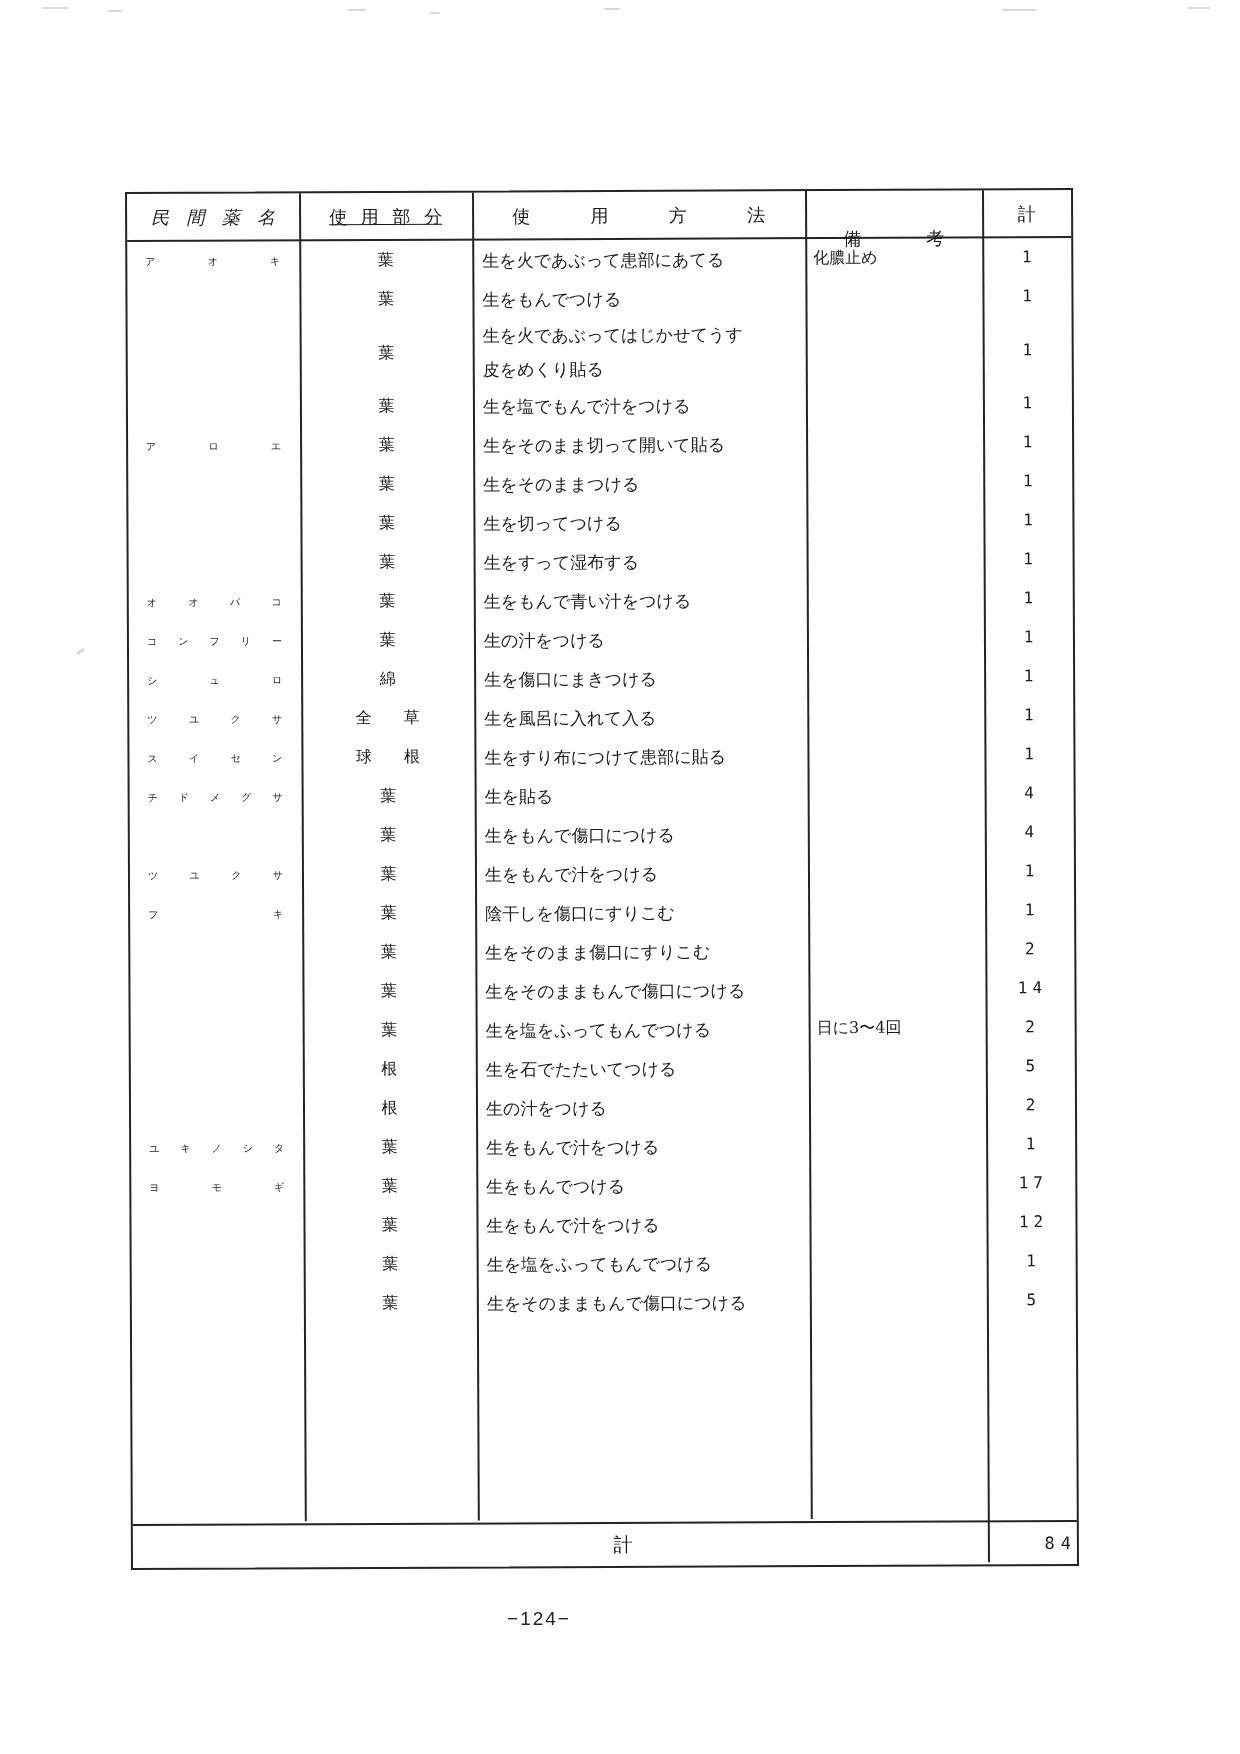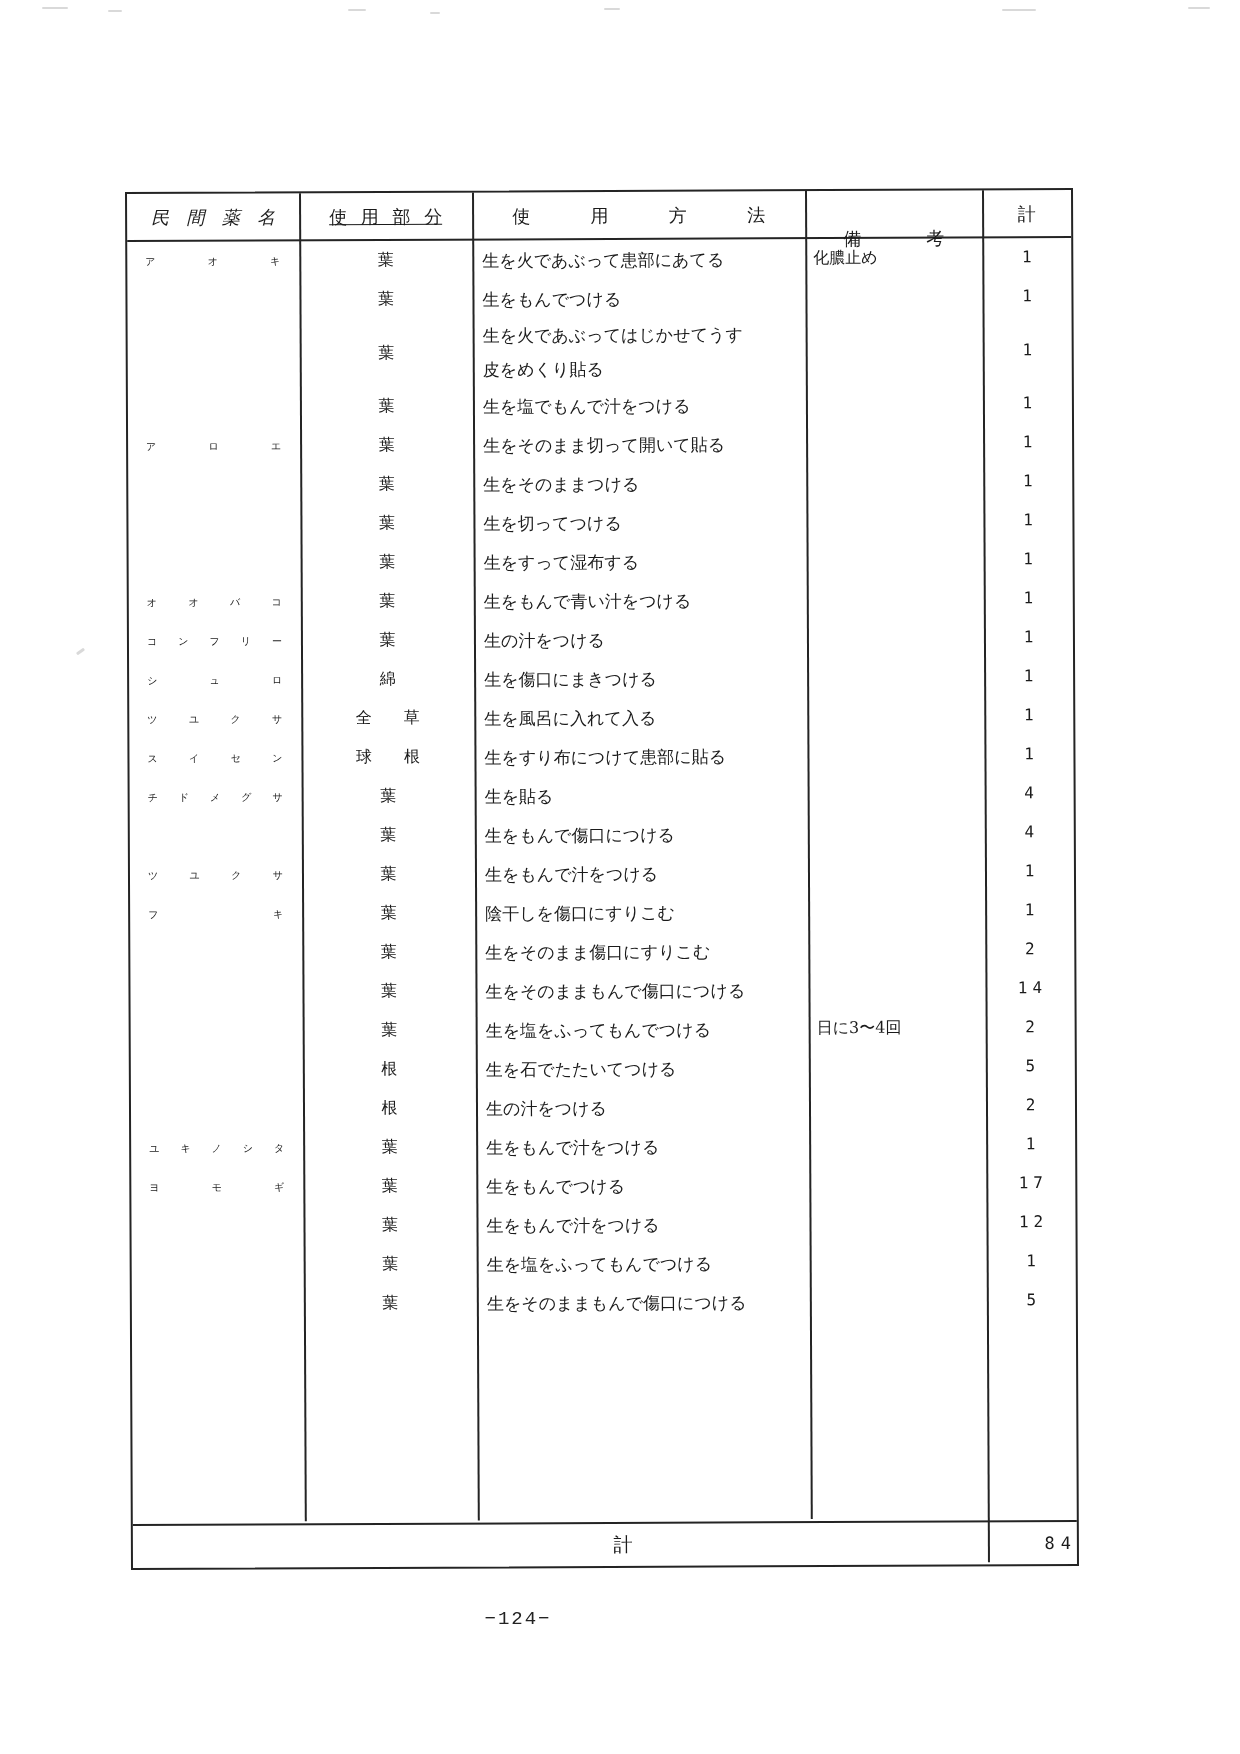--- a/index.html
+++ b/index.html
@@ -59,21 +59,21 @@
   .total-row {
     display:grid; grid-template-columns:855px 89px;
     height:42px; border-top:2px solid #242424; align-items:center;
   }
   .total-label { font-size:19px; text-align:center; padding-left:125px; }
   .total-value { font-size:17px; text-align:right; letter-spacing:6px; padding-left:6px; font-family:"DejaVu Sans Mono", monospace; }
 
   .page-number {
     position:absolute; left:0; top:1608px; width:1036px;
     text-align:center; font-size:19px; letter-spacing:2px;
-    font-family:Liberation Mono, monospace; color:#222;
+    font-family:Liberation Sans, sans-serif; color:#222;padding-left:21px;
   }
 </style>
 </head>
 <body>
 
 <div class="scan-page">
 
   <div class="artifact a1"></div>
   <div class="artifact a2"></div>
   <div class="artifact a3"></div>

